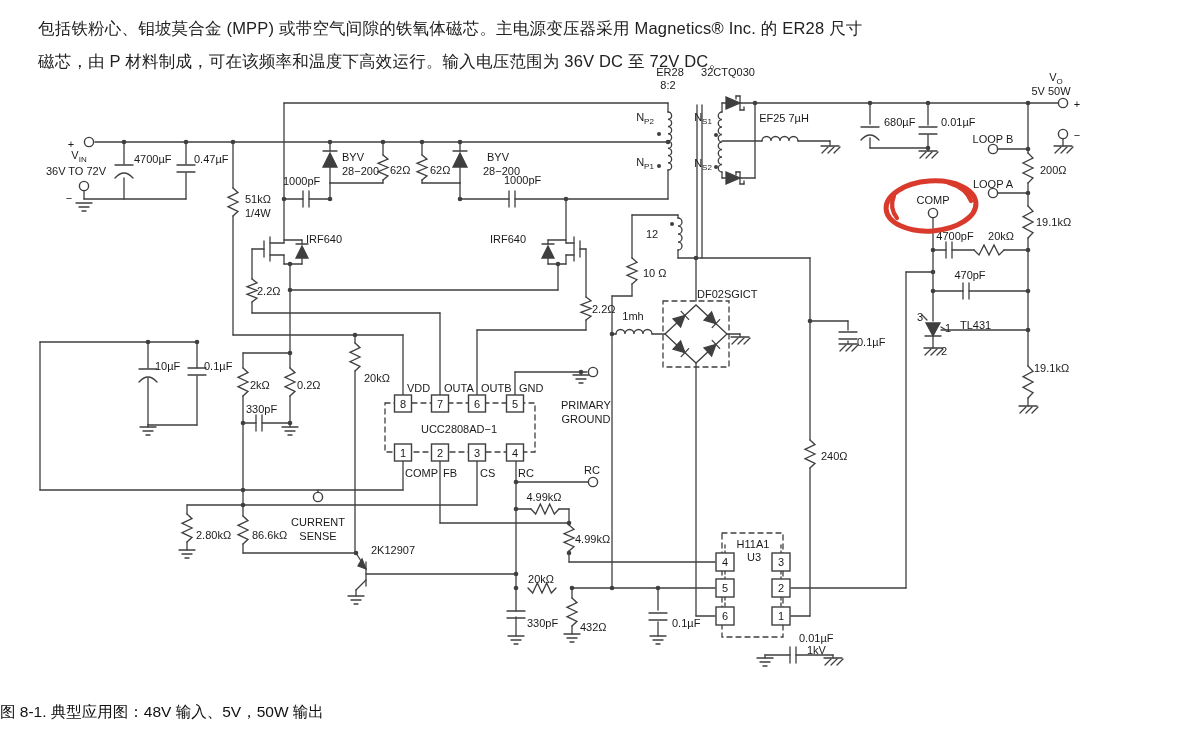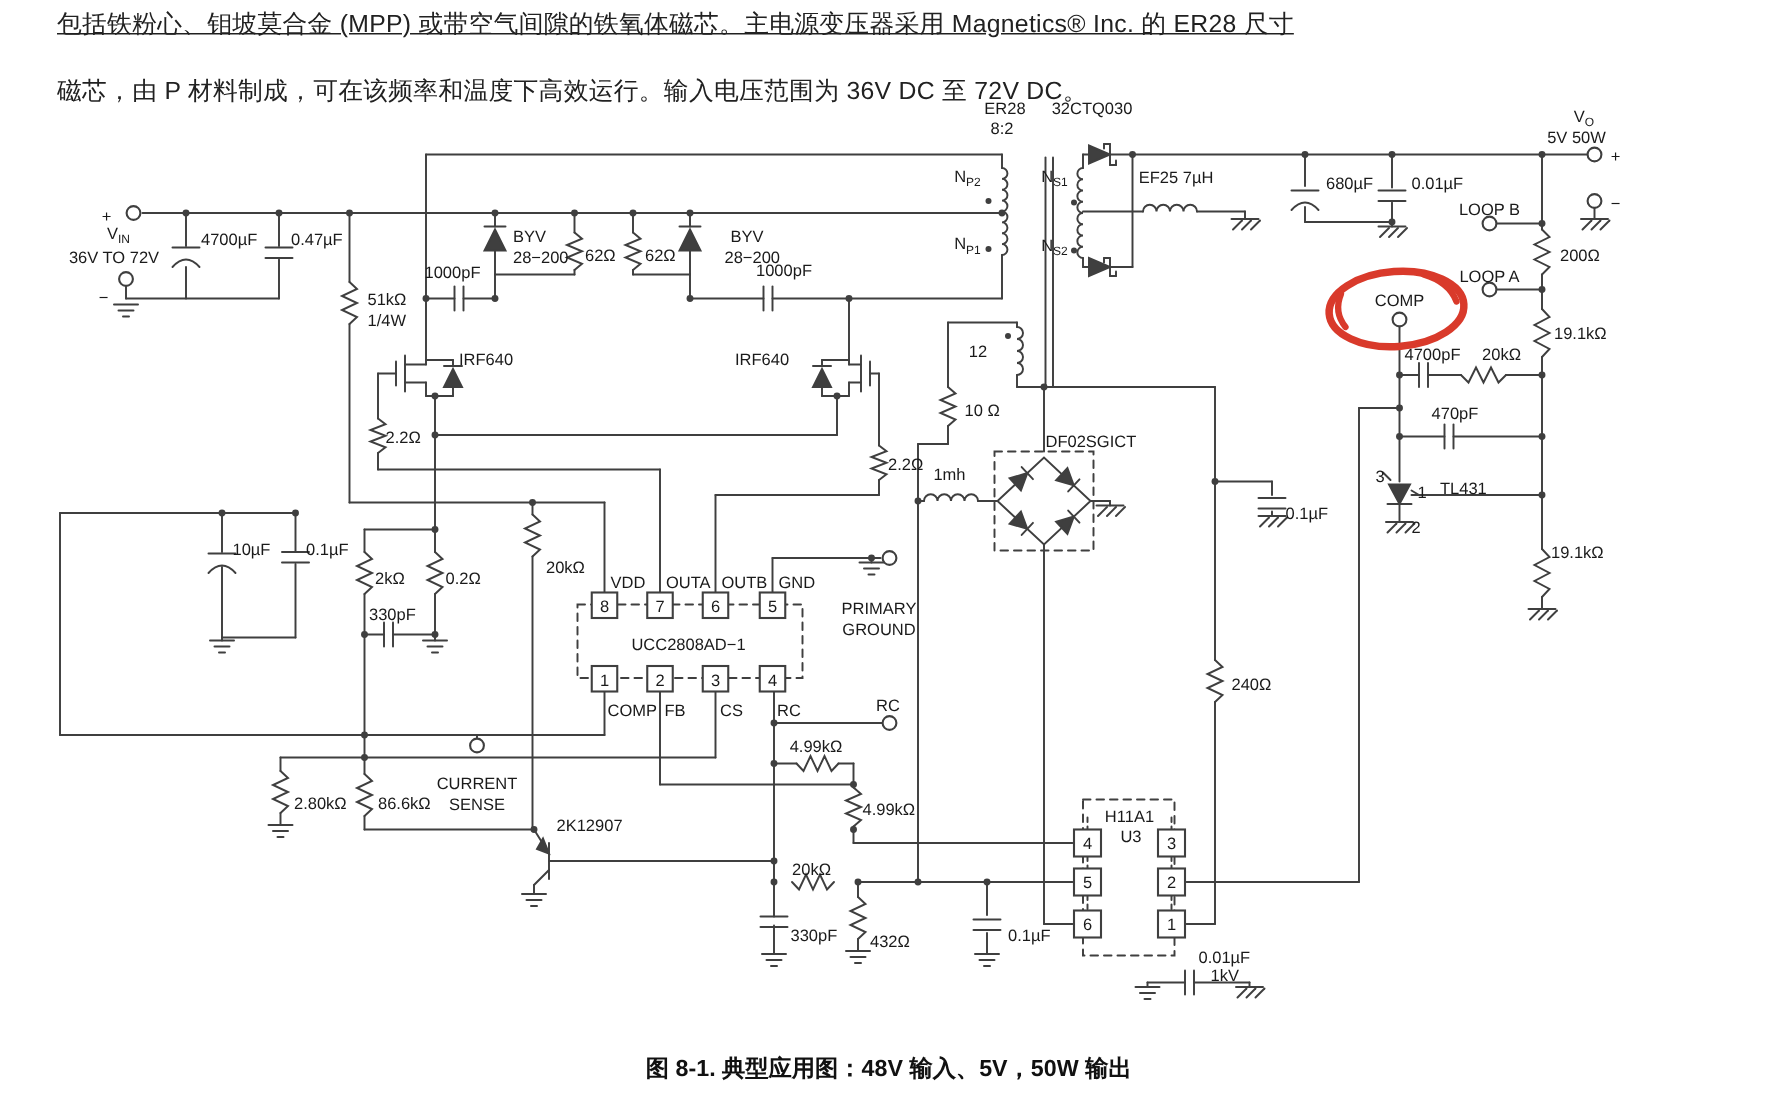--- a/index.html
+++ b/index.html
@@ -1,22 +1,22 @@
 <!DOCTYPE html>
 <html><head>
 <meta charset="utf-8">
 <style>
   html,body{margin:0;padding:0;background:#fff;}
   body{width:1185px;height:745px;position:relative;overflow:hidden;
        font-family:"Liberation Sans","DejaVu Sans",sans-serif;color:#1a1a1a;}
   .desc{position:absolute;left:38px;width:1130px;font-size:16.5px;line-height:25px;
         color:#212121;letter-spacing:.2px;}
-  #desc1{top:4px;text-decoration:underline;} #desc2{top:29px;margin-top:20px;}
-  .caption{position:absolute;left:0;right:0;top:702px;text-align:center;
-           font-size:15.5px;font-weight:bold;color:#111;}
+  #desc1{top:16px;} #desc2{top:29px;margin-top:20px;}
+  .caption{position:absolute;left:0;right:0;top:702px;text-align:left;
+           font-size:15.5px;font-weight:normal;color:#111;}
   svg{position:absolute;left:0;top:0;}
   text{font-family:"Liberation Sans","DejaVu Sans",sans-serif;}
 </style>
 </head>
 <body>
 
 <div class="desc" id="desc1">包括铁粉心、钼坡莫合金 (MPP) 或带空气间隙的铁氧体磁芯。主电源变压器采用 Magnetics® Inc. 的 ER28 尺寸</div>
 <div class="desc" id="desc2">磁芯，由 P 材料制成，可在该频率和温度下高效运行。输入电压范围为 36V DC 至 72V DC。</div>
 
 <svg id="cv" width="1185" height="745" viewBox="0 0 1185 745">

